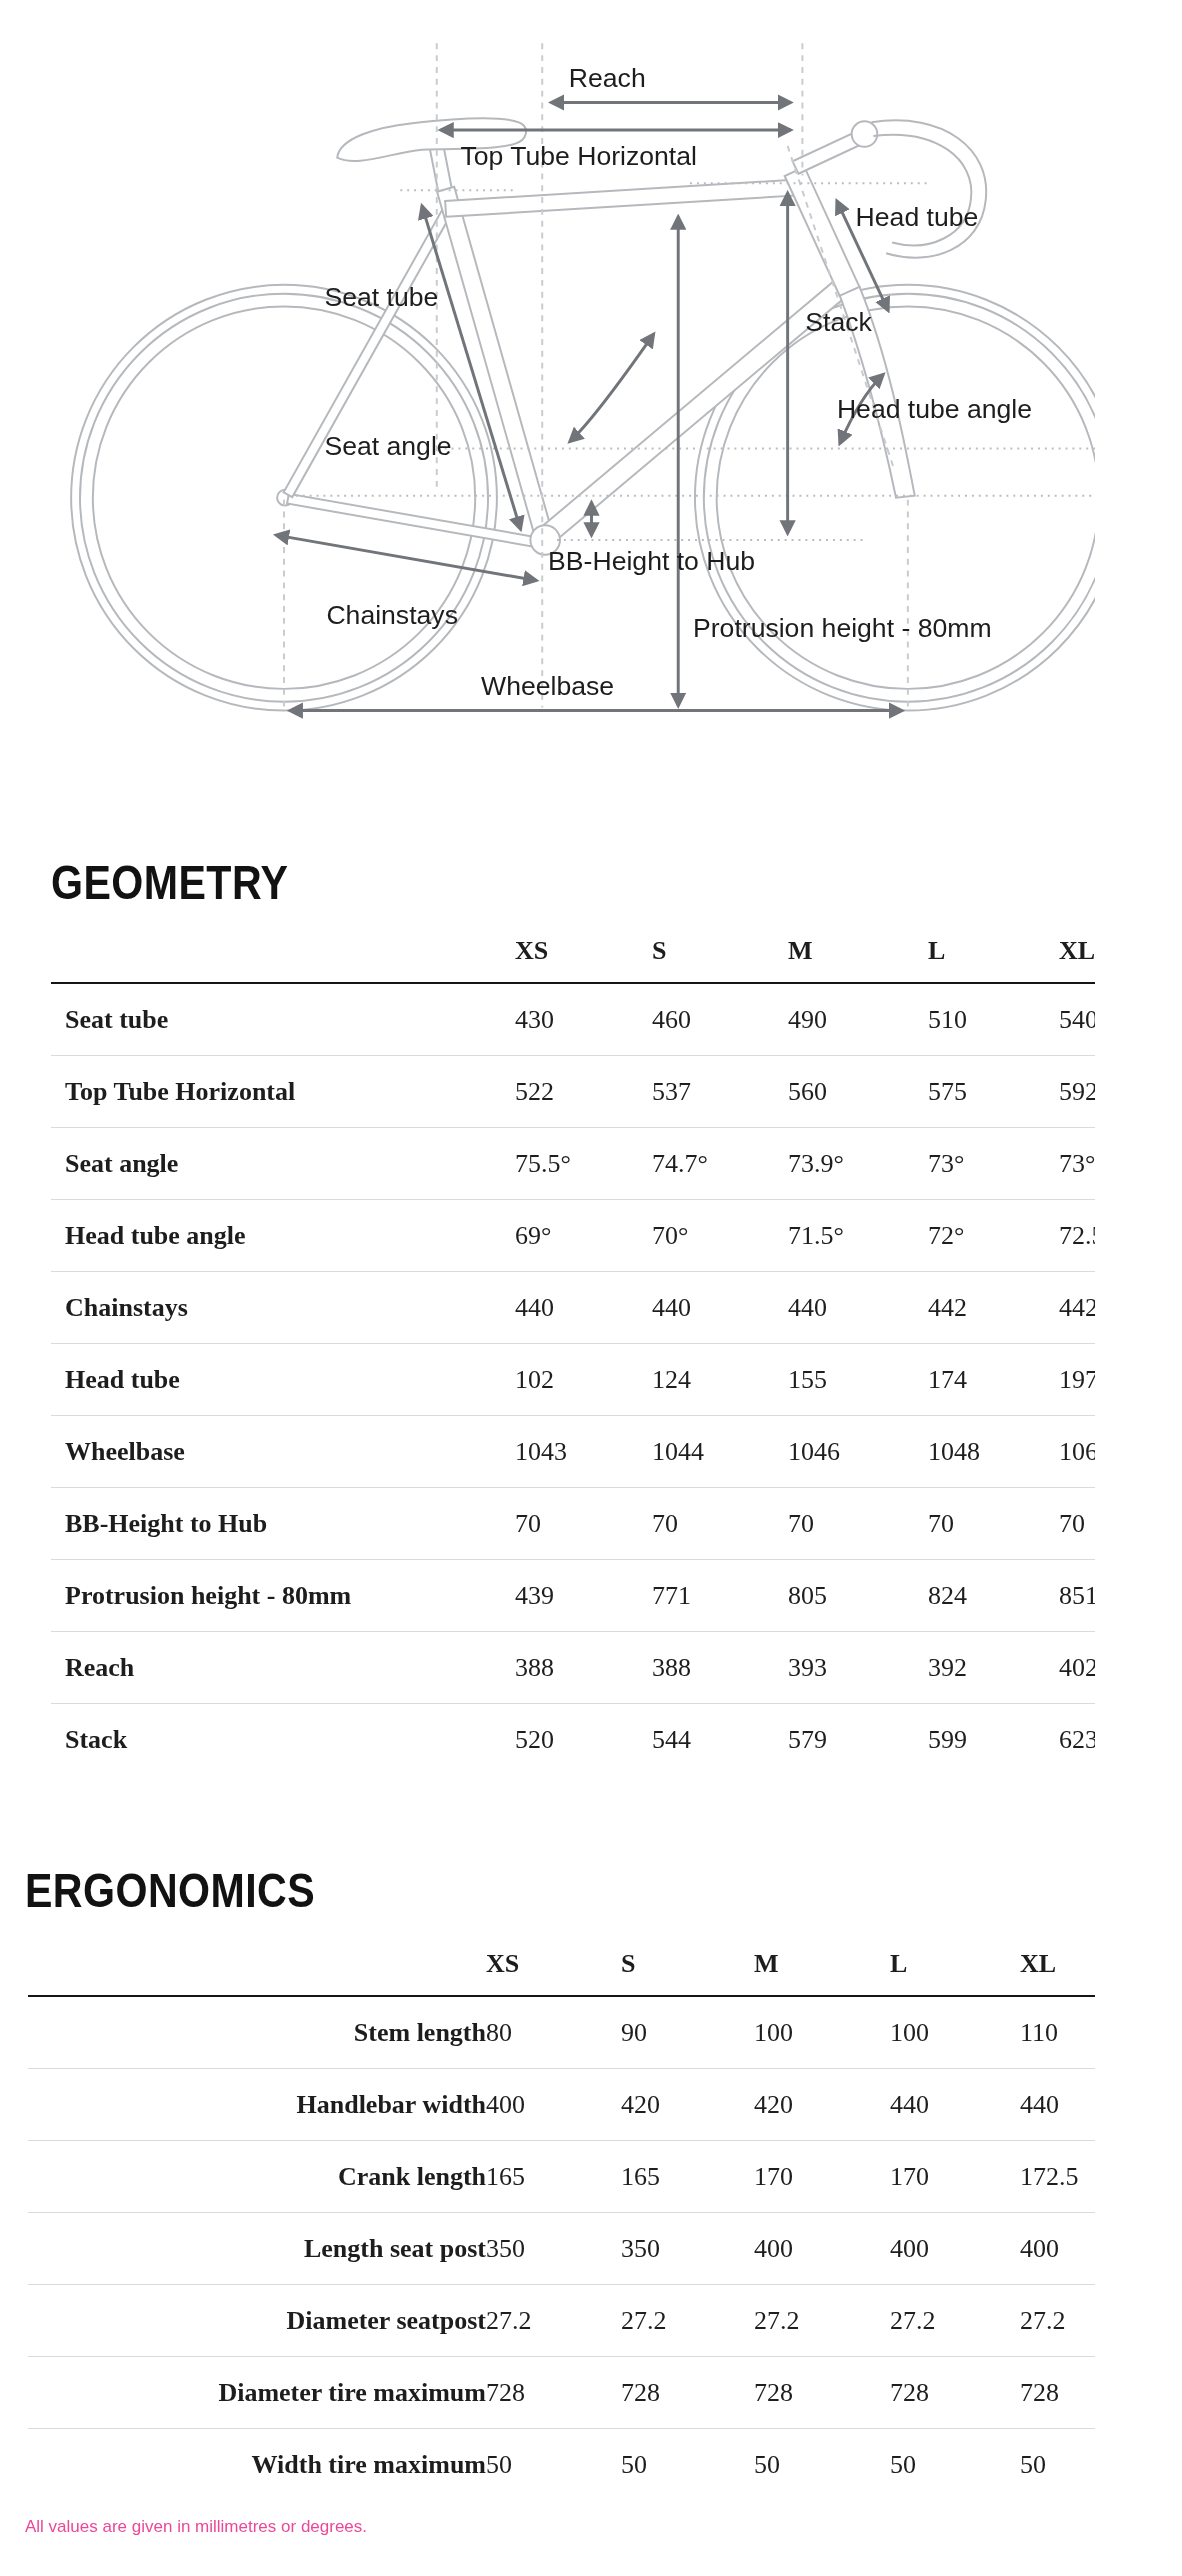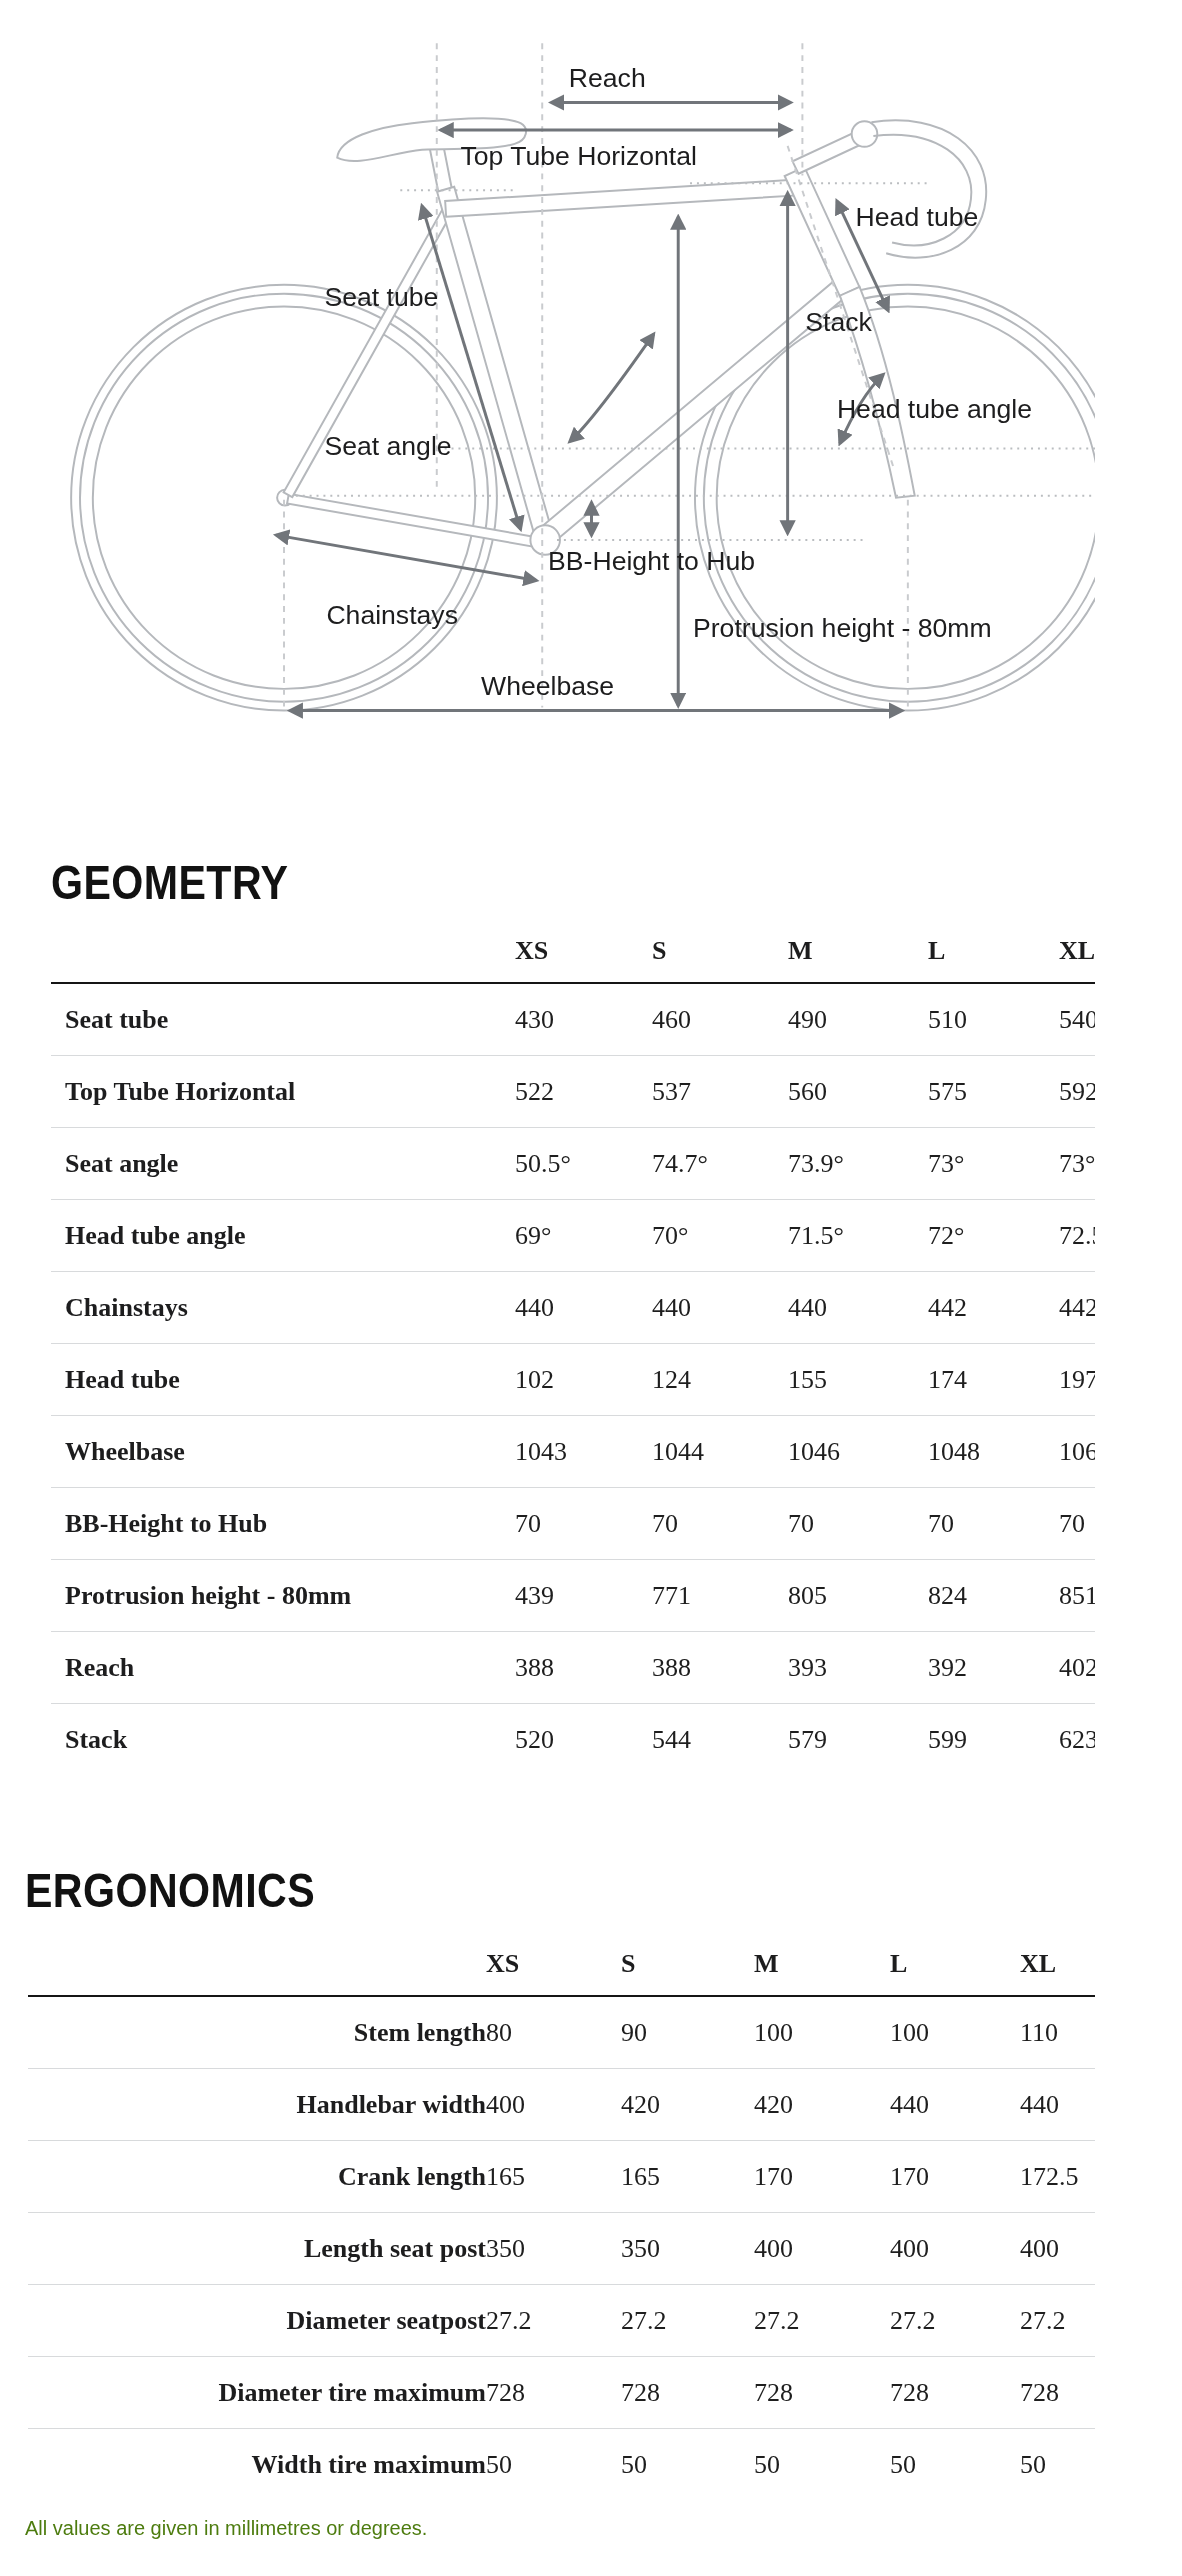--- a/index.html
+++ b/index.html
@@ -39,21 +39,21 @@
   #ergo-table .thead, #ergo-table .row{
     grid-template-columns:458px 135px 133px 136px 130px 1fr;}
 
   .cell{white-space:nowrap;}
   .cell.label{font-weight:700;}
   #geo-table .cell.label{padding-left:14px;}
   #ergo-table .cell.label{padding-left:15px;text-align:right;}
   .cell.value{font-weight:400;color:#1e1e1e;}
 
   
-  #footnote{position:absolute;left:25px;top:2517px;font-size:20px;color:#4d7c0f;margin:0;}
+  #footnote{position:absolute;left:25px;top:2517px;font-size:17px;color:#ec4899;margin:0;}
 </style>
 </head>
 <body>
 
 <div class="page">
 
   <svg id="diagram" width="1183" height="749" viewBox="0 0 1200 760">
     <defs>
       <marker id="ah" viewBox="0 0 10 10" refX="8" refY="5" markerWidth="5.5" markerHeight="5.5" orient="auto-start-reverse">
         <path d="M0,0 L10,5 L0,10 z" fill="#71757a"></path>
@@ -156,21 +156,21 @@
         <div class="row">
           <div class="cell label">Top Tube Horizontal</div>
           <div class="cell value">522</div>
           <div class="cell value">537</div>
           <div class="cell value">560</div>
           <div class="cell value">575</div>
           <div class="cell value">592</div>
         </div>
         <div class="row">
           <div class="cell label">Seat angle</div>
-          <div class="cell value">50.5°</div>
+          <div class="cell value">75.5°</div>
           <div class="cell value">74.7°</div>
           <div class="cell value">73.9°</div>
           <div class="cell value">73°</div>
           <div class="cell value">73°</div>
         </div>
         <div class="row">
           <div class="cell label">Head tube angle</div>
           <div class="cell value">69°</div>
           <div class="cell value">70°</div>
           <div class="cell value">71.5°</div>

